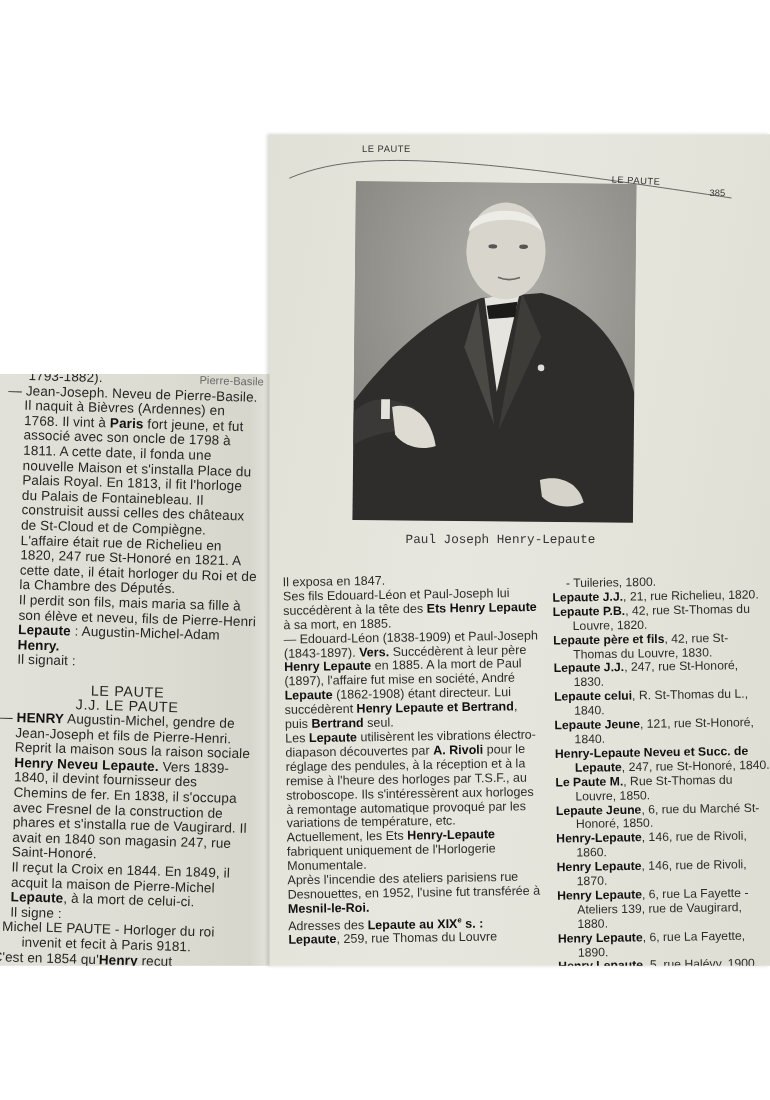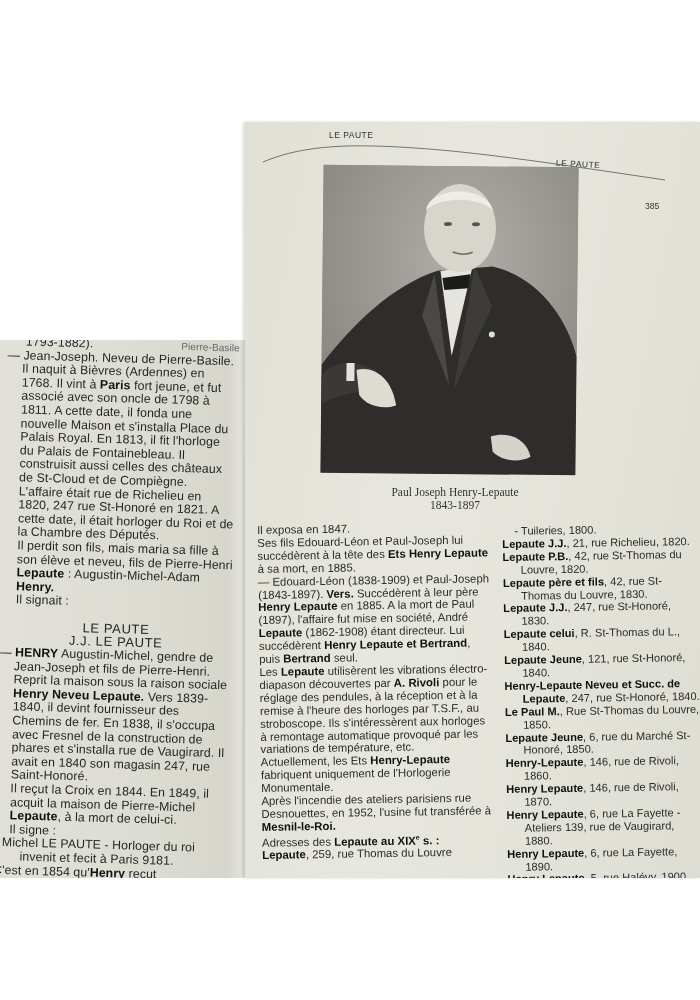--- a/index.html
+++ b/index.html
@@ -26,32 +26,32 @@
     transform: rotate(1.6deg); transform-origin: 0 0;
     color: #262624;
   }
   .left-text p { margin: 0; }
   .indent { padding-left: 15px; }
   .center { text-align: center; }
   b { font-weight: bold; color: #111; }
 
   .run-head-l { position: absolute; left: 84px; top: 8px; font-size: 8.5px; letter-spacing: 0.5px; color: #333; }
   .run-head-r { position: absolute; left: 311px; top: 37px; font-size: 8.5px; letter-spacing: 0.5px; color: #333; transform: rotate(3deg); }
-  .page-num { position: absolute; left: 400px; top: 48px; font-size: 8.5px; color: #333; margin-top: 31px; }
+  .page-num { position: absolute; left: 400px; top: 48px; font-size: 8.5px; color: #333; }
   .head-curve { position: absolute; left: 0; top: 0; }
 
   .portrait {
     position: absolute; left: 77px; top: 44px; width: 255px; height: 308px;
     background: radial-gradient(ellipse at 60% 30%, #a4a29c 0%, #8e8d88 40%, #7a7974 100%);
     transform: rotate(0.6deg);
     overflow: hidden;
   }
   .caption {
     position: absolute; left: 80px; top: 364px; width: 260px; text-align: center;
-    font-family: Liberation Serif, serif; font-size: 11.5px; line-height: 12.5px; color: #333;
+    font-family: Liberation Mono, monospace; font-size: 11.5px; line-height: 12.5px; color: #333;
   }
   .mid-col {
     position: absolute; left: 12px; top: 402px; width: 232px;
     font-size: 11.4px; line-height: 12.9px; color: #2c2c2a;
     transform: rotate(-0.9deg); transform-origin: 0 0;
   }
   .mid-col p { margin: 0; }
   .right-col {
     position: absolute; left: 257px; top: 403px; width: 196px;
     font-size: 11.1px; line-height: 12.9px; color: #2c2c2a;
@@ -122,21 +122,20 @@
 
       <path d="M0 210 C 20 190, 40 200, 55 205 L 60 225 C 40 225, 15 230, 0 240 Z" fill="#3a3937"></path>
       <rect x="25" y="198" width="8" height="18" fill="#e4e2dc"></rect>
       <path d="M35 205 C 50 200, 70 210, 75 240 C 60 245, 45 240, 38 230 Z" fill="#dedbd3"></path>
       <path d="M170 270 C 185 265, 205 270, 210 290 C 195 298, 178 292, 172 285 Z" fill="#d6d3cb"></path>
       <circle cx="170" cy="168" r="3" fill="#ddd"></circle>
     </svg>
   </div>
   <div class="caption">
     <div>Paul Joseph Henry-Lepaute</div>
-    <div>1843-1897</div>
   </div>
 
   <div class="mid-col" id="mid-col">
       <p>Il exposa en 1847.</p>
       <p>Ses fils Edouard-Léon et Paul-Joseph lui succédèrent à la tête des <b>Ets Henry Lepaute</b> à sa mort, en 1885.</p>
       <p>— Edouard-Léon (1838-1909) et Paul-Joseph (1843-1897). <b>Vers.</b> Succédèrent à leur père <b>Henry Lepaute</b> en 1885. A la mort de Paul (1897), l'affaire fut mise en société, André <b>Lepaute</b> (1862-1908) étant directeur. Lui succédèrent <b>Henry Lepaute et Bertrand</b>, puis <b>Bertrand</b> seul.</p>
       <p>Les <b>Lepaute</b> utilisèrent les vibrations électro-diapason découvertes par <b>A. Rivoli</b> pour le réglage des pendules, à la réception et à la remise à l'heure des horloges par T.S.F., au stroboscope. Ils s'intéressèrent aux horloges à remontage automatique provoqué par les variations de température, etc.</p>
       <p>Actuellement, les Ets <b>Henry-Lepaute</b> fabriquent uniquement de l'Horlogerie Monumentale.</p>
       <p>Après l'incendie des ateliers parisiens rue Desnouettes, en 1952, l'usine fut transférée à <b>Mesnil-le-Roi.</b></p>
       <p>Adresses des <b>Lepaute au XIX<span class="sup">e</span> s. :</b></p>
@@ -144,21 +143,21 @@
     </div>
   <div class="right-col" id="right-col">
       <p>&nbsp;&nbsp;&nbsp;&nbsp;- Tuileries, 1800.</p>
       <p><b>Lepaute J.J.</b>, 21, rue Richelieu, 1820.</p>
       <p><b>Lepaute P.B.</b>, 42, rue St-Thomas du Louvre, 1820.</p>
       <p><b>Lepaute père et fils</b>, 42, rue St-Thomas du Louvre, 1830.</p>
       <p><b>Lepaute J.J.</b>, 247, rue St-Honoré, 1830.</p>
       <p><b>Lepaute celui</b>, R. St-Thomas du L., 1840.</p>
       <p><b>Lepaute Jeune</b>, 121, rue St-Honoré, 1840.</p>
       <p><b>Henry-Lepaute Neveu et Succ. de Lepaute</b>, 247, rue St-Honoré, 1840.</p>
-      <p><b>Le Paul M.</b>, Rue St-Thomas du Louvre, 1850.</p>
+      <p><b>Le Paute M.</b>, Rue St-Thomas du Louvre, 1850.</p>
       <p><b>Lepaute Jeune</b>, 6, rue du Marché St-Honoré, 1850.</p>
       <p><b>Henry-Lepaute</b>, 146, rue de Rivoli, 1860.</p>
       <p><b>Henry Lepaute</b>, 146, rue de Rivoli, 1870.</p>
       <p><b>Henry Lepaute</b>, 6, rue La Fayette - Ateliers 139, rue de Vaugirard, 1880.</p>
       <p><b>Henry Lepaute</b>, 6, rue La Fayette, 1890.</p>
       <p><b>Henry Lepaute</b>, 5, rue Halévy, 1900.</p>
     </div>
 </div>
 
 </body></html>

